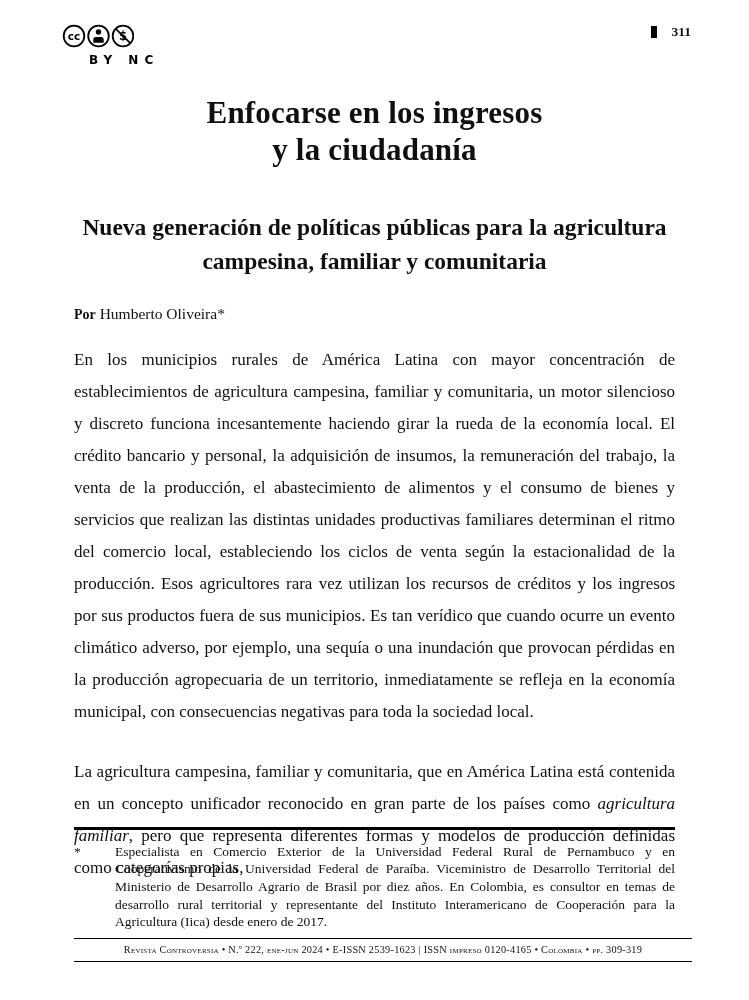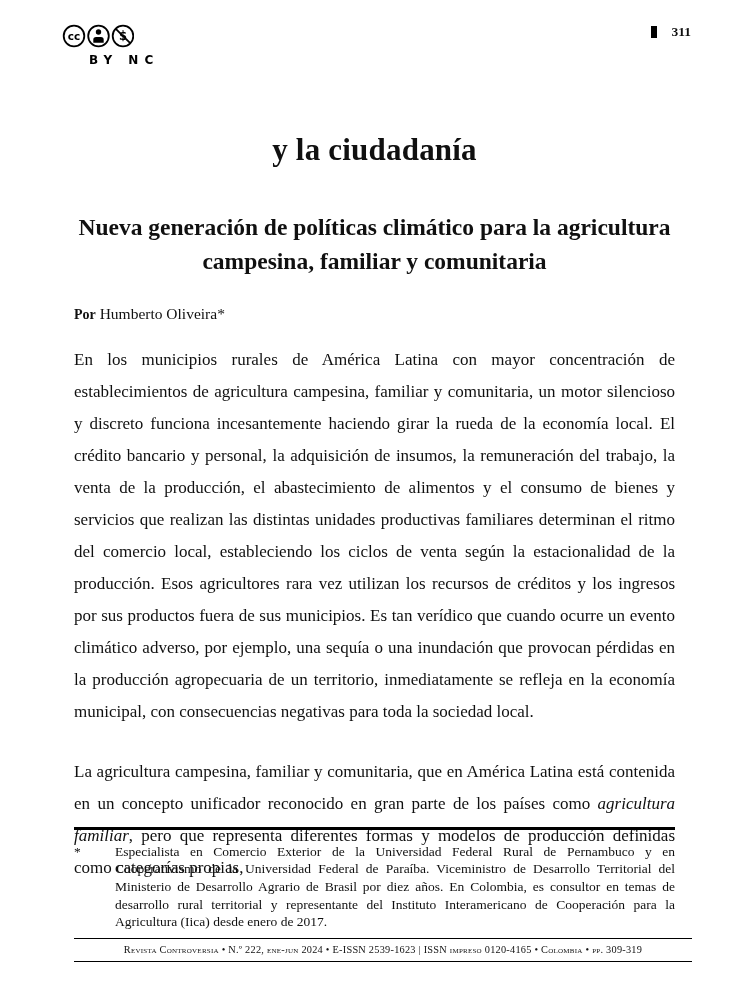--- a/index.html
+++ b/index.html
@@ -133,25 +133,25 @@
     </div>
 
     <div class="page-number">
       <span class="page-marker"></span>
       <span>311</span>
     </div>
   </div>
 
   <div class="content">
     <h1 class="title">
-      <br>
+      <span>Enfocarse en los ingresos</span><br>
       <span>y la ciudadanía</span>
     </h1>
 
-    <h2 class="subtitle">Nueva generación de políticas climático para la agricultura campesina, familiar y comunitaria</h2>
+    <h2 class="subtitle">Nueva generación de políticas públicas para la agricultura campesina, familiar y comunitaria</h2>
 
     <p class="byline">
       <strong>Por</strong>
       <span>Humberto Oliveira*</span>
     </p>
 
     <p class="par">En los municipios rurales de América Latina con mayor concentración de establecimientos de agricultura campesina, familiar y comunitaria, un motor silencioso y discreto funciona incesantemente haciendo girar la rueda de la economía local. El crédito bancario y personal, la adquisición de insumos, la remuneración del trabajo, la venta de la producción, el abastecimiento de alimentos y el consumo de bienes y servicios que realizan las distintas unidades productivas familiares determinan el ritmo del comercio local, estableciendo los ciclos de venta según la estacionalidad de la producción. Esos agricultores rara vez utilizan los recursos de créditos y los ingresos por sus productos fuera de sus municipios. Es tan verídico que cuando ocurre un evento climático adverso, por ejemplo, una sequía o una inundación que provocan pérdidas en la producción agropecuaria de un territorio, inmediatamente se refleja en la economía municipal, con consecuencias negativas para toda la sociedad local.</p>
 
     <p class="par second"><span>La agricultura campesina, familiar y comunitaria, que en América Latina está contenida en un concepto unificador reconocido en gran parte de los países como </span><em>agricultura familiar</em><span>, pero que representa diferentes formas y modelos de producción definidas como categorías propias,</span></p>
   </div>

